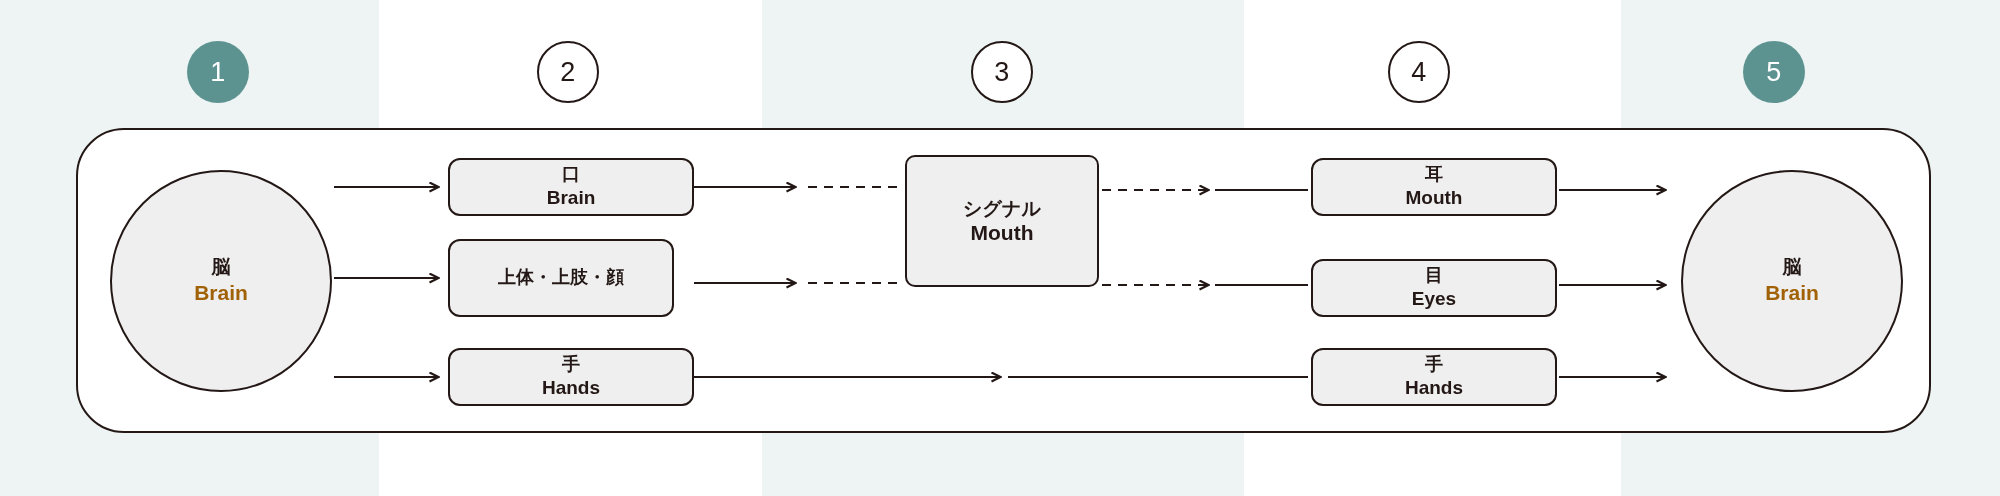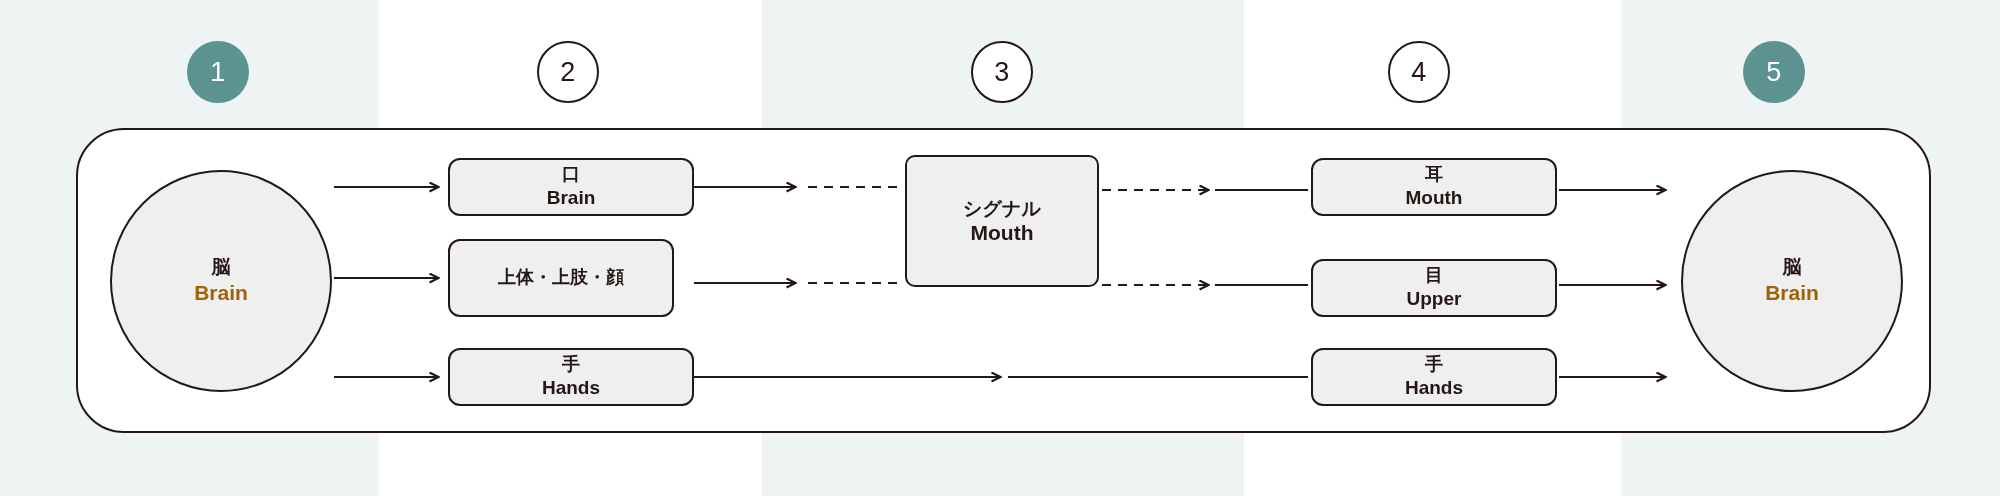--- a/index.html
+++ b/index.html
@@ -216,20 +216,20 @@
     <span class="jp">シグナル</span>
     <span class="en">Mouth</span>
   </div>
 
   <div class="node n-ears">
     <span class="jp">耳</span>
     <span class="en">Mouth</span>
   </div>
   <div class="node n-eyes">
     <span class="jp">目</span>
-    <span class="en">Upper</span>
+    <span class="en">Eyes</span>
   </div>
   <div class="node n-hands-r">
     <span class="jp">手</span>
     <span class="en">Hands</span>
   </div>
 
 </div>
 
 </body></html>

